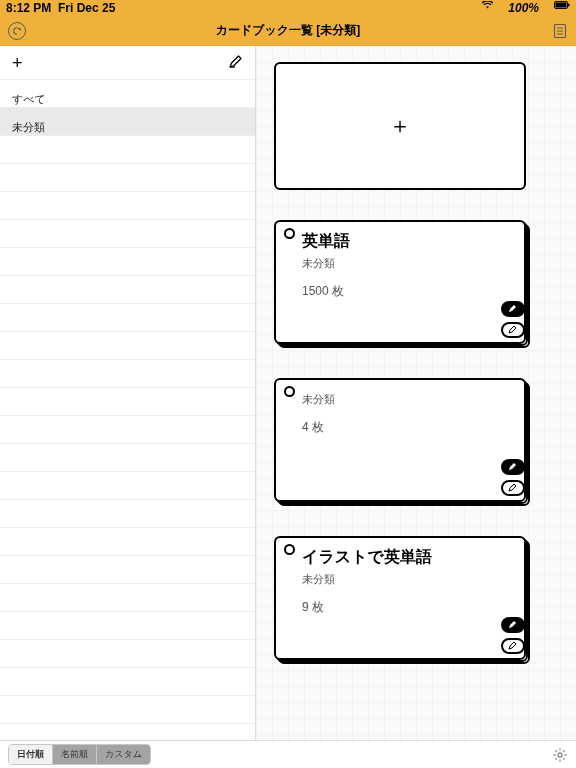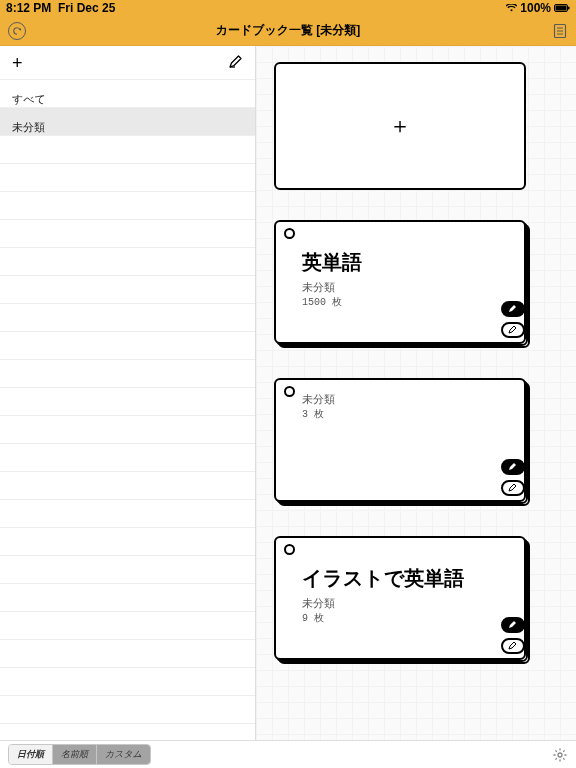--- a/index.html
+++ b/index.html
@@ -6,21 +6,21 @@
   html, body { width: 576px; height: 768px; font-family: -apple-system, "Hiragino Sans", sans-serif; overflow: hidden; }
   body { display: flex; flex-direction: column; background: #fff; }
 
   
   .status-bar {
     height: 16px; background: #f0b13a; display: flex; align-items: center;
     font-size: 12px; font-weight: 600; padding: 0 6px; color: #000;
   }
   .status-bar .left { flex: 0 0 auto; }
   .status-bar .spacer { flex: 1; }
-  .status-bar .right { display: flex; align-items: center; gap: 3px; }
+  .status-bar .right { display: flex; gap: 15px; font-style: italic; }
   .wifi-icon, .battery-icon { display: inline-block; }
   .wifi-icon svg, .battery-icon svg { display: block; }
 
   
   .header {
     height: 30px; background: #f0b13a; display: flex; align-items: center;
     padding: 0 8px; border-bottom: 1px solid rgba(0,0,0,0.05);
   }
   .header .h-left, .header .h-right { flex: 0 0 32px; display:flex; align-items:center; }
   .header .h-right { justify-content:flex-end; }
@@ -75,37 +75,37 @@
     position:absolute; width: 252px; height: 124px; background:#fff;
     border:2px solid #000; border-radius:6px;
   }
   .deck .l3 { top:4px; left:4px; }
   .deck .l2 { top:2px; left:2px; }
   .deck .l1 { top:0; left:0; padding: 8px 12px; }
   .deck-ring {
     position:absolute; top:6px; left:8px; width:11px; height:11px; border-radius:50%;
     border:2px solid #000; background:#fff;
   }
-  .deck-title { font-size: 20px; font-weight:700; margin-left:14px; margin-top:19px;}
+  .deck-title { font-size: 16px; font-weight:700; margin-left:14px; margin-top:1px;}
   .deck-cat { font-size: 11px; color:#555; margin-left:14px; margin-top:4px;}
-  .deck-count { font-size: 10px; color:#555; margin-left:14px; margin-top:0;font-family:Liberation Mono, monospace;}
+  .deck-count { font-size: 12px; color:#555; margin-left:14px; margin-top:12px;}
   .deck-actions {
     position:absolute; right:-1px; bottom:4px; display:flex; flex-direction:column; gap:5px;
   }
   .pill-btn {
     width:24px; height:16px; border-radius:8px; background:#000; color:#fff;
     display:flex; align-items:center; justify-content:center; border:2px solid #000;
   }
   .pill-btn.white { background:#fff; color:#000; }
   .pill-btn svg { display:block; }
 
   
   .footer {
     height: 28px; border-top:1px solid #ddd; display:flex; align-items:center;
-    padding: 0 8px; background:#fff;font-style:italic;
+    padding: 0 8px; background:#fff;
   }
   .seg {
     display:flex; border:1px solid #c7c7c7; border-radius:4px; overflow:hidden;
     font-size:9px;
   }
   .seg-item {
     padding: 3px 8px; background:#a3a3a3; color:#333; border-right:1px solid #c7c7c7;
   }
   .seg-item:last-child { border-right:none; }
   .seg-item.active { background:#f2f2f2; font-weight:600; }
@@ -235,21 +235,21 @@
       </div>
     </div>
         </div>
         <div class="card-slot">
     <div class="deck">
       <div class="deck-layer l3"></div>
       <div class="deck-layer l2"></div>
       <div class="deck-layer l1">
         <div class="deck-ring"></div>
         <div class="deck-cat">未分類</div>
-        <div class="deck-count">3 枚</div>
+        <div class="deck-count">4 枚</div>
         <div class="deck-actions">
           <div class="pill-btn">
             <svg width="10" height="8" viewBox="0 0 10 8">
                     <path d="M1 7l1-3 4-4 2 2-4 4-3 1z" fill="#fff"></path>
                   </svg>
           </div>
           <div class="pill-btn white">
             <svg width="10" height="8" viewBox="0 0 10 8">
                     <path d="M1 7l1-3 4-4 2 2-4 4-3 1z" fill="none" stroke="#000" stroke-width="1"></path>
                   </svg>

